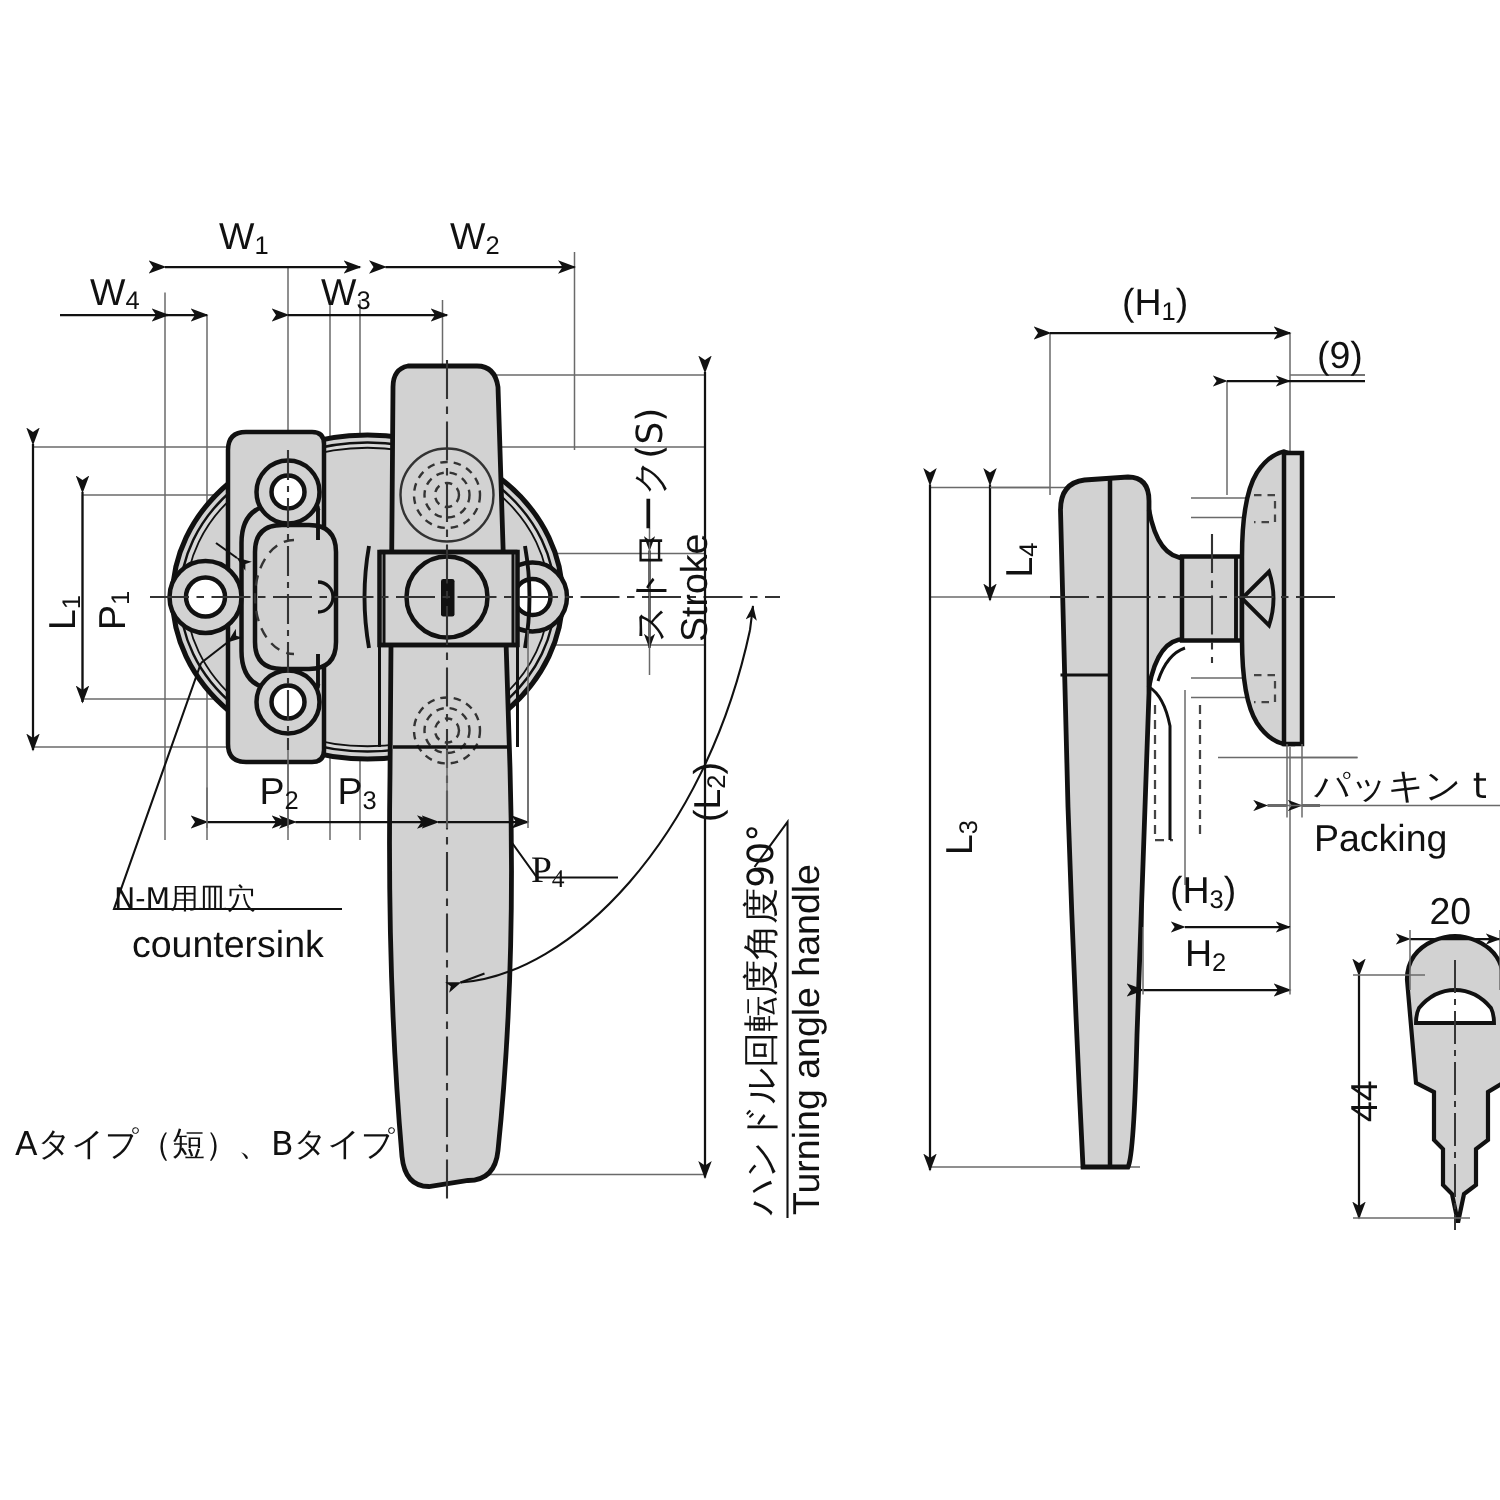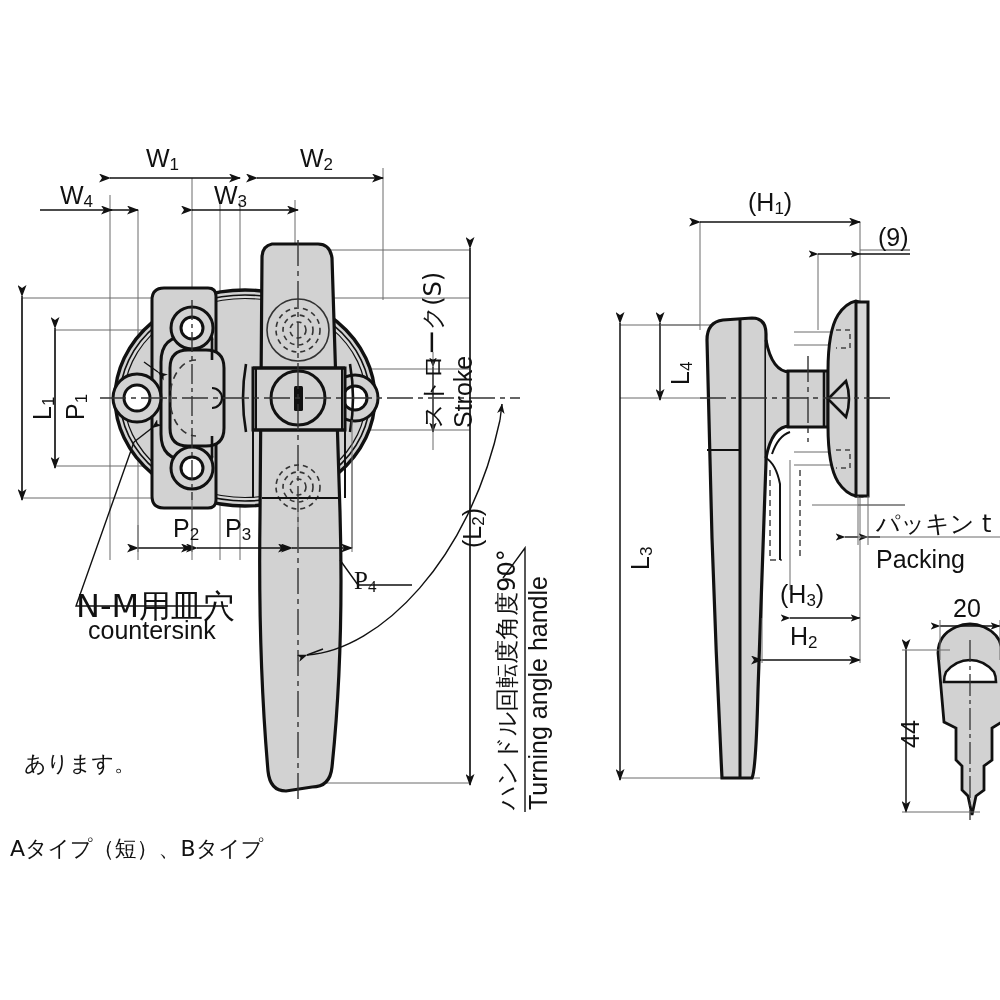--- a/index.html
+++ b/index.html
@@ -4,21 +4,21 @@
 <style>
   html,body{margin:0;padding:0;background:#ffffff;}
   body{width:1000px;height:1000px;font-family:"Liberation Sans","DejaVu Sans",sans-serif;color:#1a1a1a;overflow:hidden;}
   #stage{position:relative;width:944px;height:1000px;}
   svg.layer{position:absolute;left:0;top:0;width:1000px;height:1000px;}
   .lbl{position:absolute;white-space:pre;font-family:"Liberation Sans","DejaVu Sans",sans-serif;color:#111;line-height:1.0;}
   .dim{font-size:25px;letter-spacing:0px;}
   .dim .sub{font-size:17px;vertical-align:-3px;}
   .numdim{font-size:25px;}
   .note{font-size:22px;line-height:1.28;font-family:"DejaVu Sans","Liberation Sans",sans-serif;}
-  .cslabel{font-size:32px;font-family:"DejaVu Sans","Liberation Sans",sans-serif;}
+  .cslabel{font-size:19px;font-family:"DejaVu Sans","Liberation Sans",sans-serif;}
   .cslabel2{font-size:25px;font-family:"Liberation Sans",sans-serif;}
   .rot90{transform:rotate(-90deg);transform-origin:0 0;}
   .vjp{font-size:24px;font-family:"DejaVu Sans","Liberation Sans",sans-serif;}
   .ven{font-size:25px;font-family:"Liberation Sans",sans-serif;}
 </style>
 </head>
 <body>
 
 <div id="stage">
 
@@ -322,20 +322,19 @@
   <div class="lbl dim" style="left:780px;top:582px;"><span>(H</span><span class="sub">3</span><span>)</span></div>
   <div class="lbl dim" style="left:790px;top:624px;"><span>H</span><span class="sub">2</span></div>
 
   <div class="lbl vjp" style="left:876px;top:512px;text-align:right;">パッキン t</div>
   <div class="lbl ven" style="left:876px;top:547px;">Packing</div>
 
   <div class="lbl numdim" style="left:953px;top:596px;">20</div>
   <div class="lbl numdim rot90" style="left:898px;top:748px;">44</div>
 
   <div class="lbl note" style="left:10px;top:694px;width:270px;">
-    <div>  あります。</div>
     <div>Aタイプ（短）、Bタイプ</div>
     
     
     
   </div>
 
 </div>
 
 </body></html>

